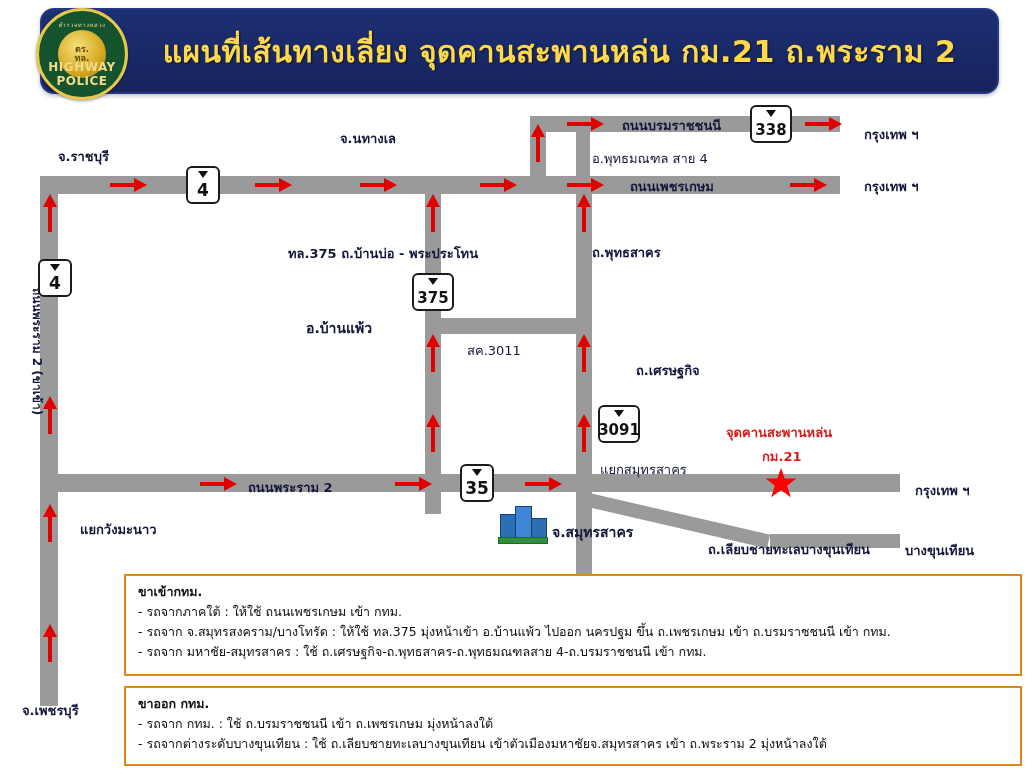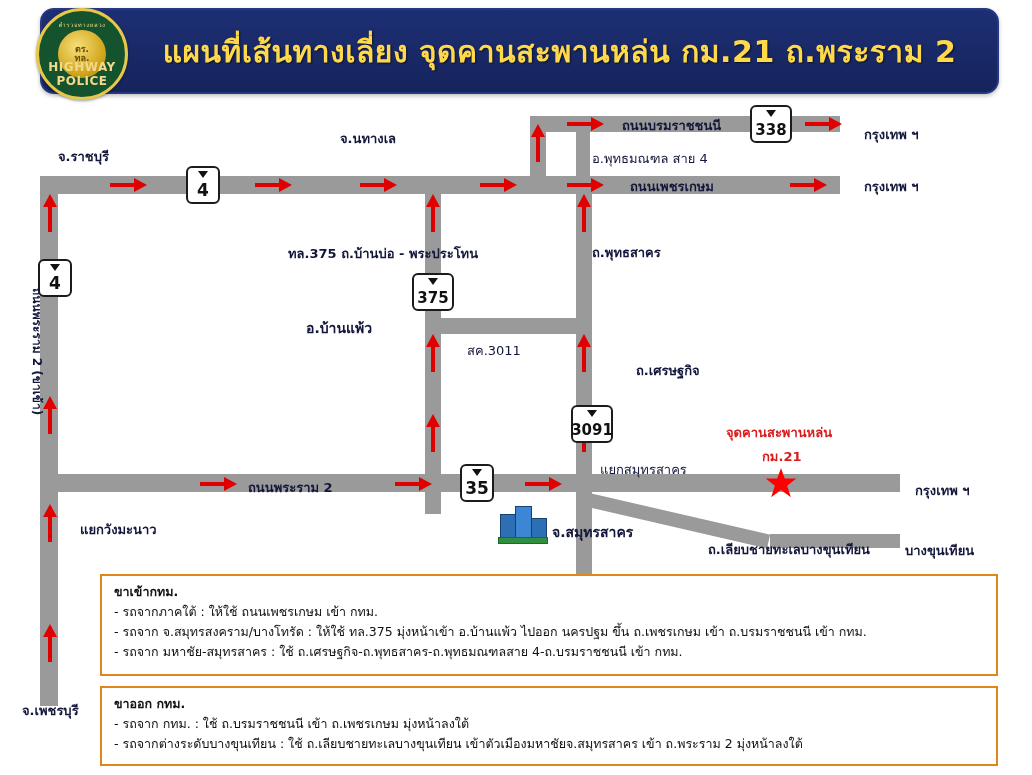--- a/index.html
+++ b/index.html
@@ -209,20 +209,21 @@
     box-sizing: border-box;
   }
 
   
   .infobox {
     position: absolute;
     border: 2px solid #e0861a;
     background: #ffffff;
     box-sizing: border-box;
     padding: 6px 10px 6px 12px;
+    margin-left: 24px;
   }
   .infobox .line {
     color: #111;
     font-size: 12.5px;
     line-height: 20px;
     white-space: nowrap;
   }
   .infobox .line.head { font-weight: bold; }
 </style>
 </head>
@@ -355,21 +356,21 @@
       </div>
     <div class="arrow arrow-r" style="left:525px; top:388px;">
         <span class="shaft"></span>
         <span class="head"></span>
       </div>
 
     <div class="shield wide" style="left:750px; top:9px;">338</div>
     <div class="shield" style="left:186px; top:70px;">4</div>
     <div class="shield" style="left:38px; top:163px;">4</div>
     <div class="shield wide" style="left:412px; top:177px;">375</div>
-    <div class="shield wide" style="left:571px; top:309px;">3091</div>
+    <div class="shield wide" style="left:598px; top:309px;">3091</div>
     <div class="shield" style="left:460px; top:368px;">35</div>
 
     <div class="star" style="left:764px; top:372px;"></div>
     <div class="lbl red" style="left:726px; top:326px;">จุดคานสะพานหล่น</div>
     <div class="lbl red" style="left:762px; top:350px;">กม.21</div>
 
     <div class="building" style="left:498px; top:410px;">
       <span class="b1"></span>
         <span class="b2"></span>
         <span class="b3"></span>

